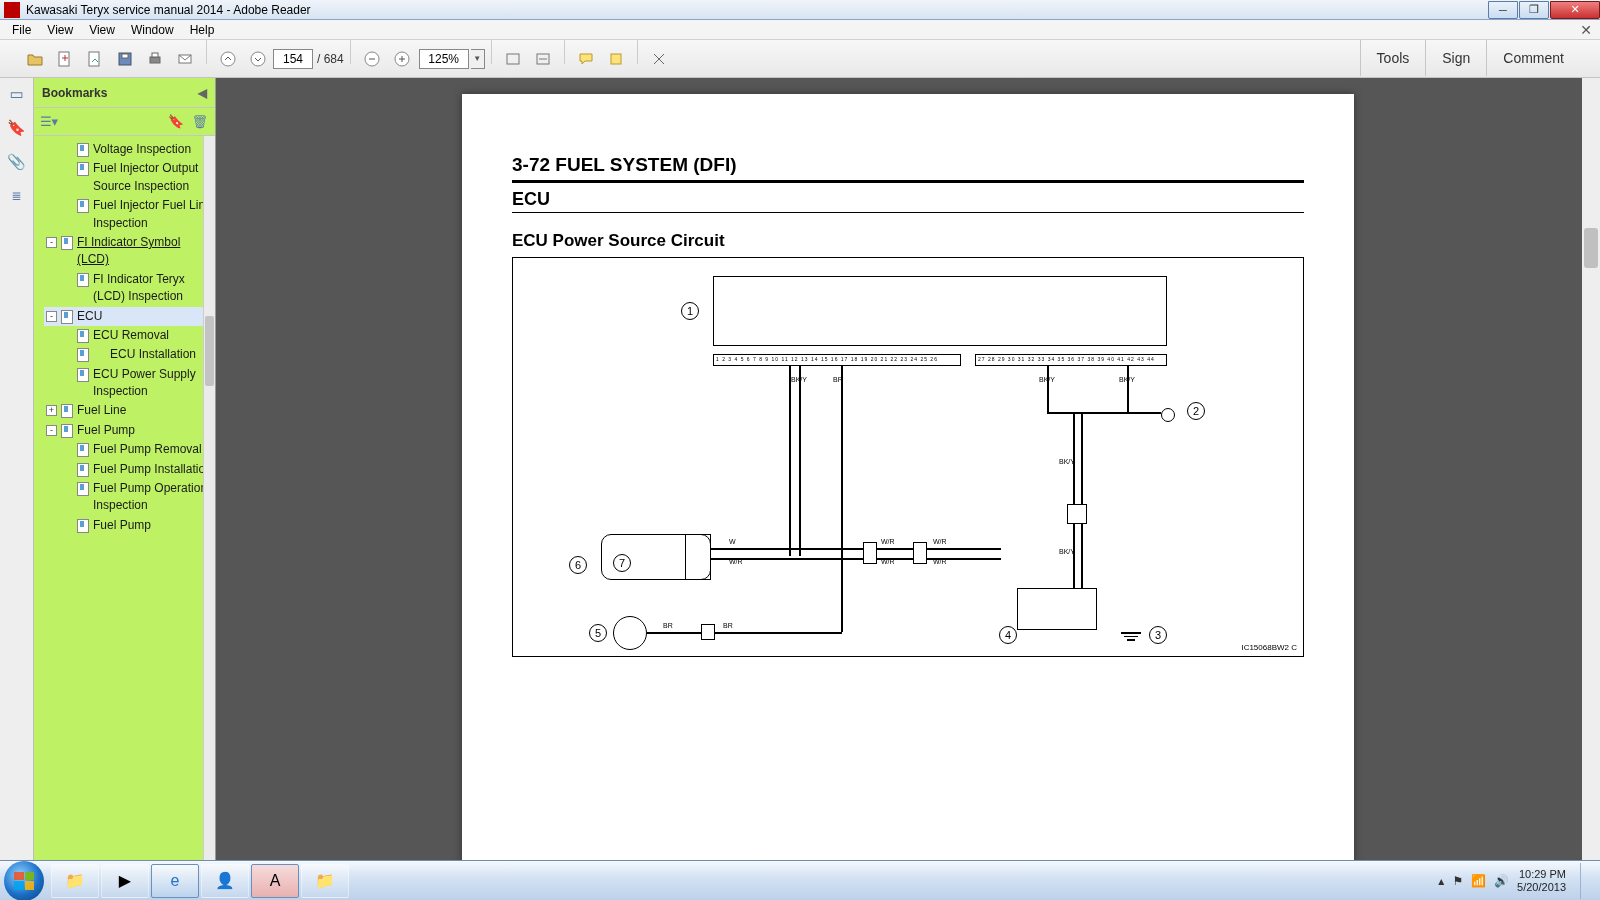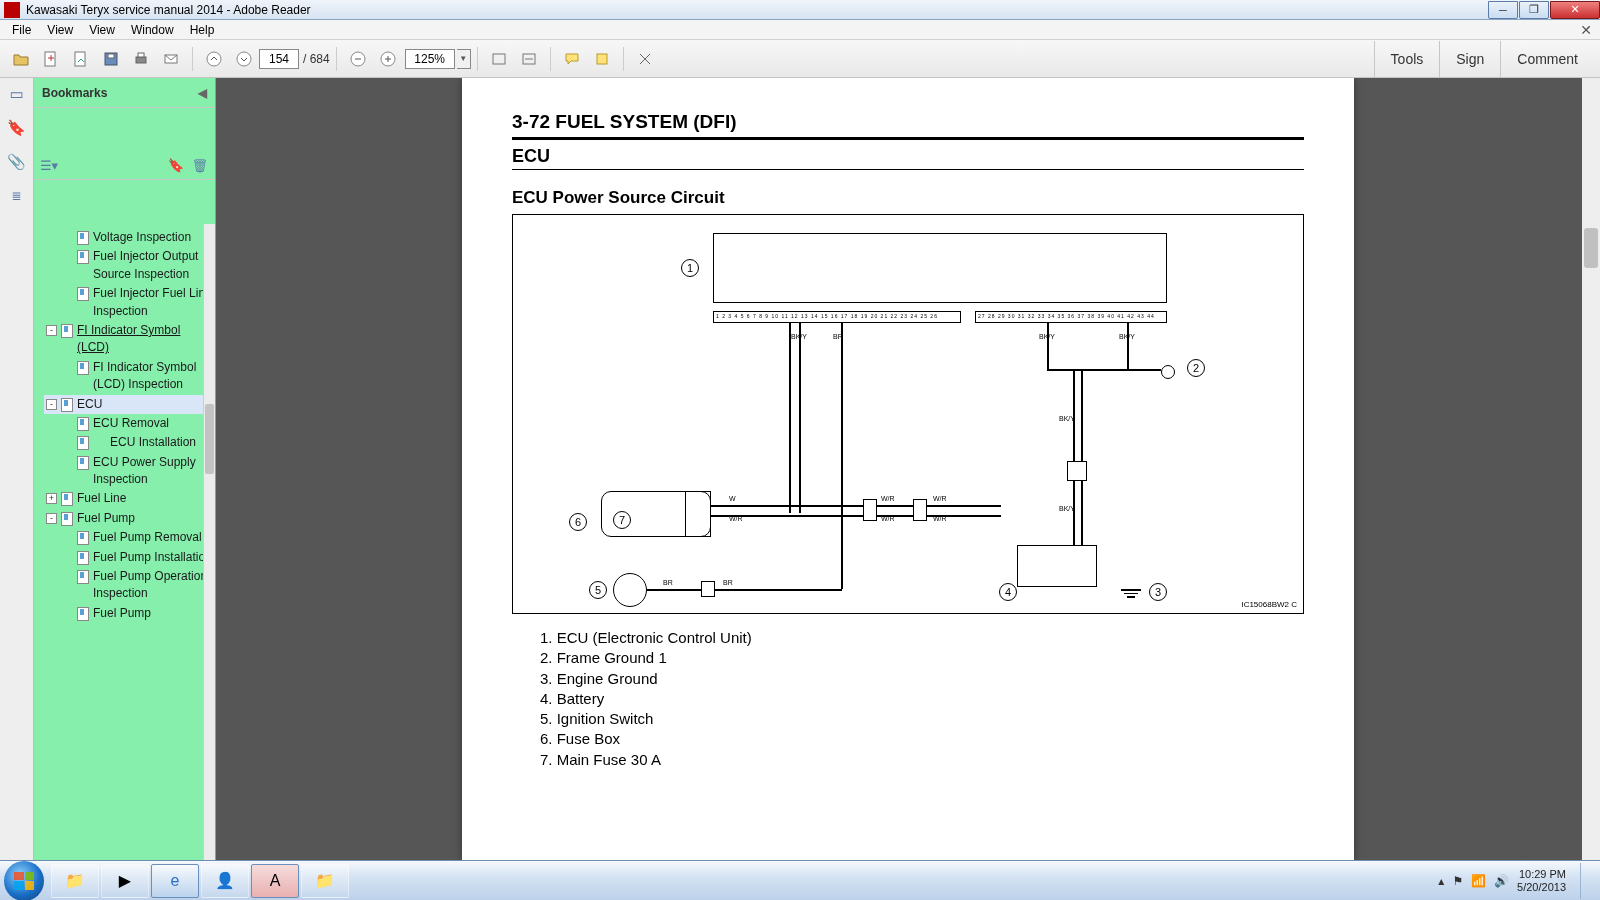--- a/index.html
+++ b/index.html
@@ -13,41 +13,41 @@
 .winbtn { width: 30px; height: 18px; margin-left: 1px; border: 1px solid #5a7ca6; border-radius: 0 0 2px 2px; display:flex; align-items:center; justify-content:center; font-size:11px; color:#333; background: linear-gradient(#eaf2fb,#c9dcf1); }
 .winbtn.max { }
 .winbtn.close { width: 50px; background: linear-gradient(#f08080,#c93030); color:#fff; border-color:#7a1a1a; }
 
 
 .menubar { height: 20px; background: #f4f4f4; border-bottom: 1px solid #d0d0d0; display:flex; align-items:center; padding-left: 4px; position:relative;}
 .menubar .item { padding: 2px 8px; font-size: 12px; color:#000; }
 .menubar .closex { position:absolute; right:8px; font-size:14px; color:#555;}
 
 
-.toolbar { height: 38px; background: linear-gradient(#f7f7f7,#e9e9e9); border-bottom: 1px solid #c3c3c3; display:flex; align-items:center; padding: 0 6px; }
+.toolbar { height: 38px; background: linear-gradient(#f7f7f7,#e9e9e9); border-bottom: 1px solid #c3c3c3; display:flex; padding: 0 20px; }
 .toolbar .grp { display:flex; align-items:center; }
 .tbtn { width: 26px; height: 26px; margin: 0 2px; display:flex; align-items:center; justify-content:center; color:#555; border-radius:3px; }
 .tbtn svg { width:16px; height:16px; fill:#666; stroke:#666;}
 .tsep { width:1px; height:24px; background:#ccc; margin: 0 6px; }
 .pagebox { width:40px; height:20px; border:1px solid #888; background:#fff; text-align:center; font-size:12px; margin-right:4px;}
 .pgtotal { font-size:12px; color:#333; }
 .zoombox { width:50px; height:20px; border:1px solid #888; background:#fff; text-align:center; font-size:12px; margin: 0 2px;}
 .zdropicon { width:14px; height:20px; border:1px solid #888; border-left:none; background:#f0f0f0; display:flex; align-items:center; justify-content:center; font-size:8px; color:#555;}
 .toolbar-right { margin-left:auto; display:flex; }
 .tabbtn { padding: 0 16px; height:36px; display:flex; align-items:center; font-size:14px; color:#333; border-left:1px solid #c6c6c6; }
 
 
 .main { height: 782px; display:flex; background:#565656; }
 
 
 .lefticons { width: 34px; background: #eee; border-right:1px solid #bdbdbd; display:flex; flex-direction:column; align-items:center; padding-top:6px; gap:14px;}
 .lefticons .li { width:20px; height:20px; display:flex; align-items:center; justify-content:center; color:#5a7aa8; font-size:15px;}
 
 
-.bookpanel { width: 182px; background:#86efac; border-right:1px solid #999; display:flex; flex-direction:column;gap:44px; }
+.bookpanel { width: 182px; background:#bef264; border-right:1px solid #999; display:flex; flex-direction:column; }
 .bookhdr { height:30px; border-bottom:1px solid #c6c6c6; display:flex; align-items:center; padding: 0 8px; font-weight:bold; font-size:12px; color:#333; }
 .bookhdr .collapse { margin-left:auto; font-size:12px; color:#666;}
 .booktools { height:28px; border-bottom:1px solid #c6c6c6; display:flex; align-items:center; padding:0 6px; gap:6px;}
 .booktools .bt { width:18px; height:18px; display:flex; align-items:center; justify-content:center; font-size:13px; color:#5a7aa8;}
 .tree { flex:1; overflow:hidden; position:relative; padding: 4px 0; }
 .tree ul { list-style:none; padding-left: 14px; }
 .tree > ul { padding-left: 6px; }
 .tree li { font-size: 12px; color: #1a1a1a; line-height: 1.45; position:relative; }
 .tree .row { display:flex; align-items:flex-start; padding: 1px 2px; }
 .tree .tgl { width:11px; height:11px; border:1px solid #888; background:#fff; font-size:9px; line-height:9px; text-align:center; margin-right:4px; margin-top:3px; color:#333; flex-shrink:0;}
@@ -57,21 +57,21 @@
 .tree .lbl { flex:1; word-wrap:break-word; }
 .tree .lbl.u { text-decoration: underline; }
 .tree .selected { background:#d9e6f7; }
 .tree .scroll { position:absolute; right:0; top:0; bottom:0; width:12px; background:#ebebeb; border-left:1px solid #ccc;}
 .tree .scroll .thumb { position:absolute; left:1px; right:1px; top:180px; height:70px; background:#c3c3c3; border-radius:2px;}
 
 
 .docarea { flex:1; display:flex; justify-content:center; overflow:hidden; position:relative; }
 .docscroll { position:absolute; right:0; top:0; bottom:0; width:18px; background:#eee; }
 .docscroll .dthumb { position:absolute; left:2px; right:2px; top:150px; height:40px; background:#c0c0c0; border-radius:3px;}
-.page { width: 892px; background:#fff; margin-top:0; height:100%; box-shadow: 0 0 8px rgba(0,0,0,0.4); padding: 33px 50px; }
+.page { width: 892px; background:#fff; margin-top:16px; height:100%; box-shadow: 0 0 8px rgba(0,0,0,0.4); padding: 60px 50px; }
 .page .hd1 { font-size: 19px; font-weight:bold; margin-bottom:4px; }
 .page .hrthick { border-top:3px solid #000; margin-bottom:6px;}
 .page .hd2 { font-size: 18px; font-weight:bold; margin-bottom:2px;}
 .page .hrthin { border-top:1.5px solid #000; margin-bottom:18px;}
 .page .hd3 { font-size: 17px; font-weight:bold; margin-bottom:6px;}
 .diagram { border:1.5px solid #000; height: 400px; position:relative; margin-bottom:14px;}
 .legend { font-size: 15px; line-height:1.35; padding-left: 28px;}
 .legend div { }
 
 
@@ -283,21 +283,21 @@
             <div class="row">
               <div class="tgl">-</div>
               <div class="bicon"></div>
               <div class="lbl u">FI Indicator Symbol (LCD)</div>
             </div>
           </li>
           <li style="padding-left: 20px;">
             <div class="row">
               <div class="nobox"></div>
               <div class="bicon"></div>
-              <div class="lbl">FI Indicator Symbol (LCD) Inspection</div>
+              <div class="lbl">FI Indicator Teryx (LCD) Inspection</div>
             </div>
           </li>
           <li style="padding-left: 4px;">
             <div class="row selected">
               <div class="tgl">-</div>
               <div class="bicon"></div>
               <div class="lbl">ECU</div>
             </div>
           </li>
           <li style="padding-left: 20px;">
@@ -437,29 +437,20 @@
         <div class="dg smalltxt" style="left:216px; top:300px;">W/R</div>
         <div class="dg smalltxt" style="left:368px; top:280px;">W/R</div>
         <div class="dg smalltxt" style="left:368px; top:300px;">W/R</div>
         <div class="dg smalltxt" style="left:420px; top:280px;">W/R</div>
         <div class="dg smalltxt" style="left:420px; top:300px;">W/R</div>
         <div class="dg smalltxt" style="left:150px; top:364px;">BR</div>
         <div class="dg smalltxt" style="left:210px; top:364px;">BR</div>
         <div class="diagcode">IC15068BW2  C</div>
       </div>
 
-      <div class="legend" id="legend">
-          <div>1. ECU (Electronic Control Unit)</div>
-          <div>2. Frame Ground 1</div>
-          <div>3. Engine Ground</div>
-          <div>4. Battery</div>
-          <div>5. Ignition Switch</div>
-          <div>6. Fuse Box</div>
-          <div>7. Main Fuse 30 A</div>
-        </div>
     </div>
     <div class="docscroll">
         <div class="dthumb"></div>
       </div>
   </div>
 </div>
 
 <div class="taskbar">
   <div class="startorb">
       <div class="win">

